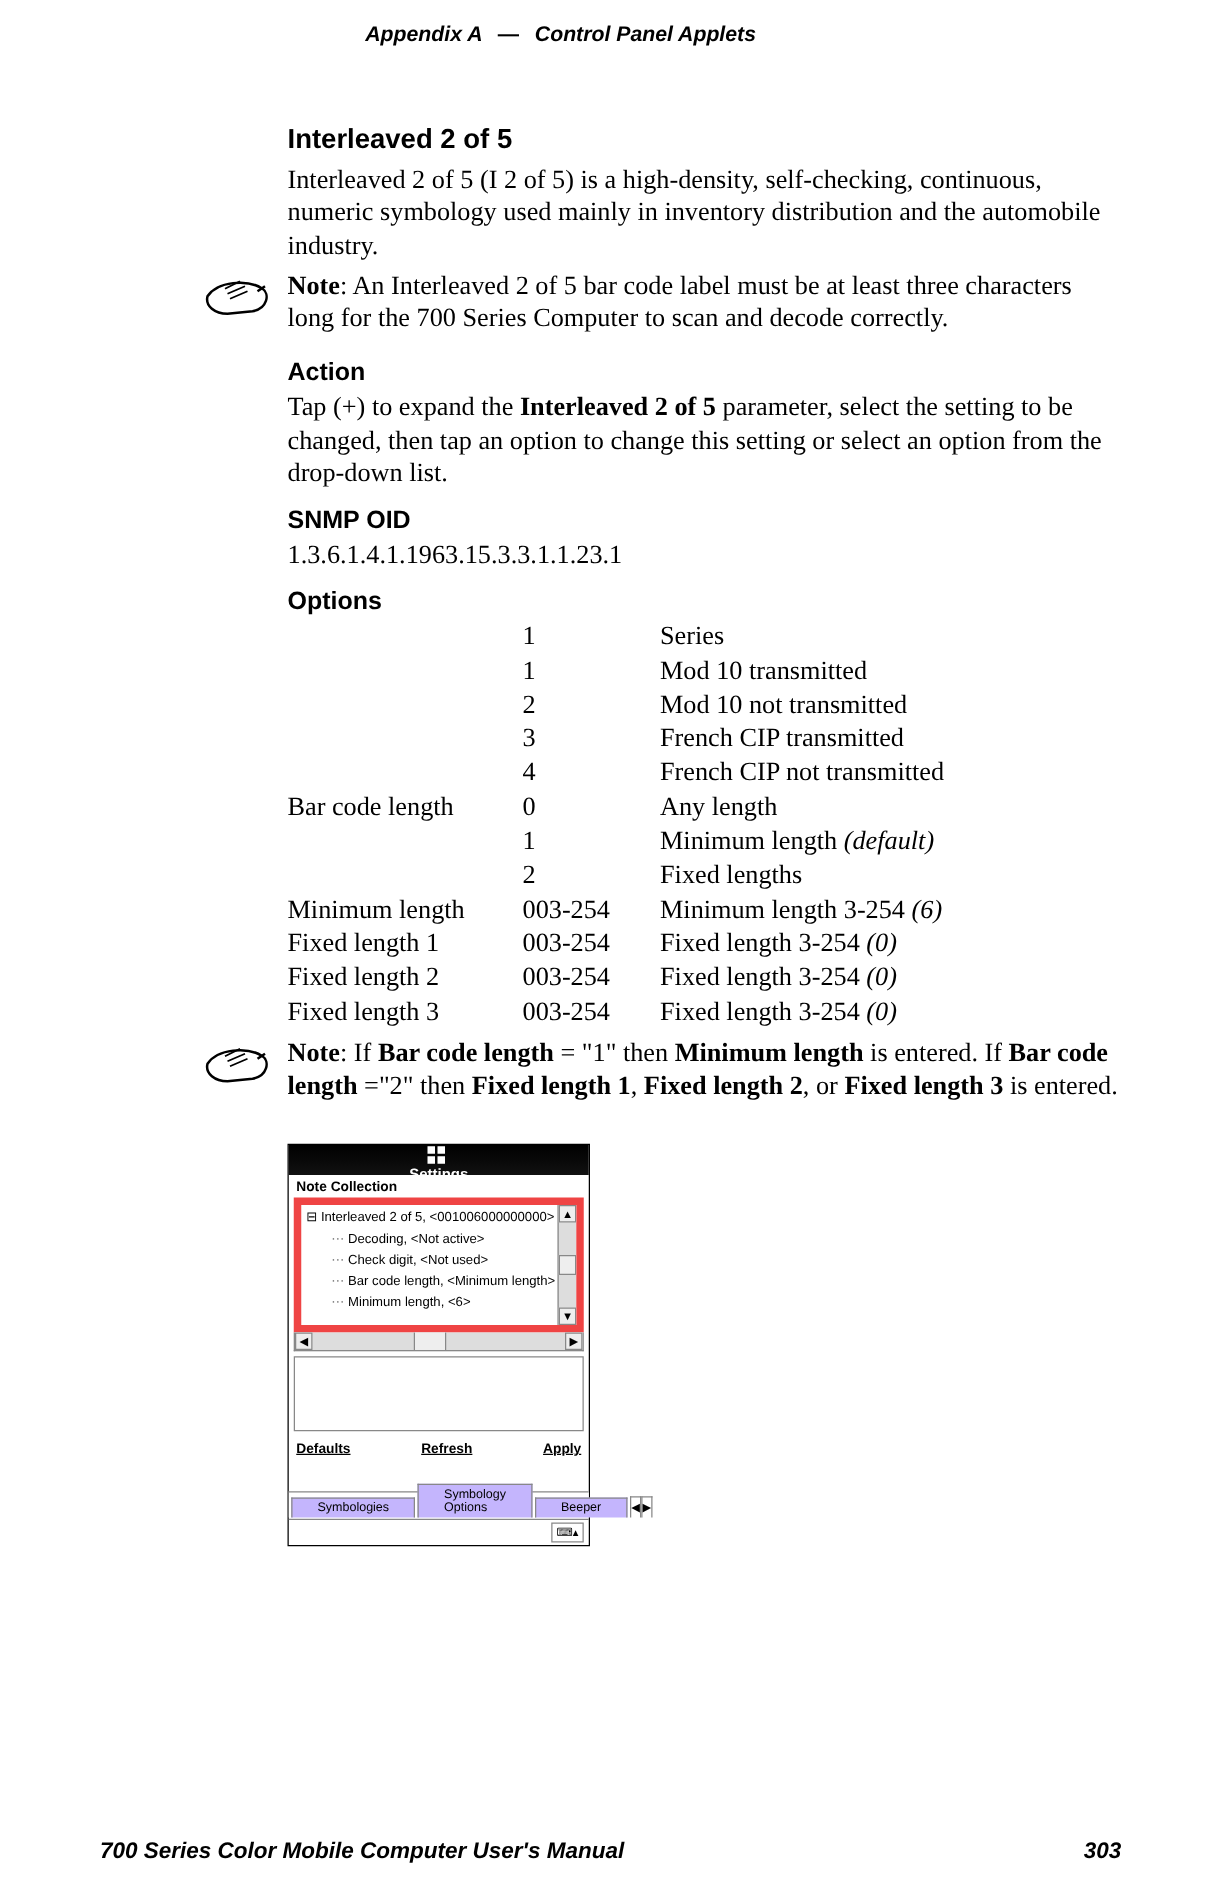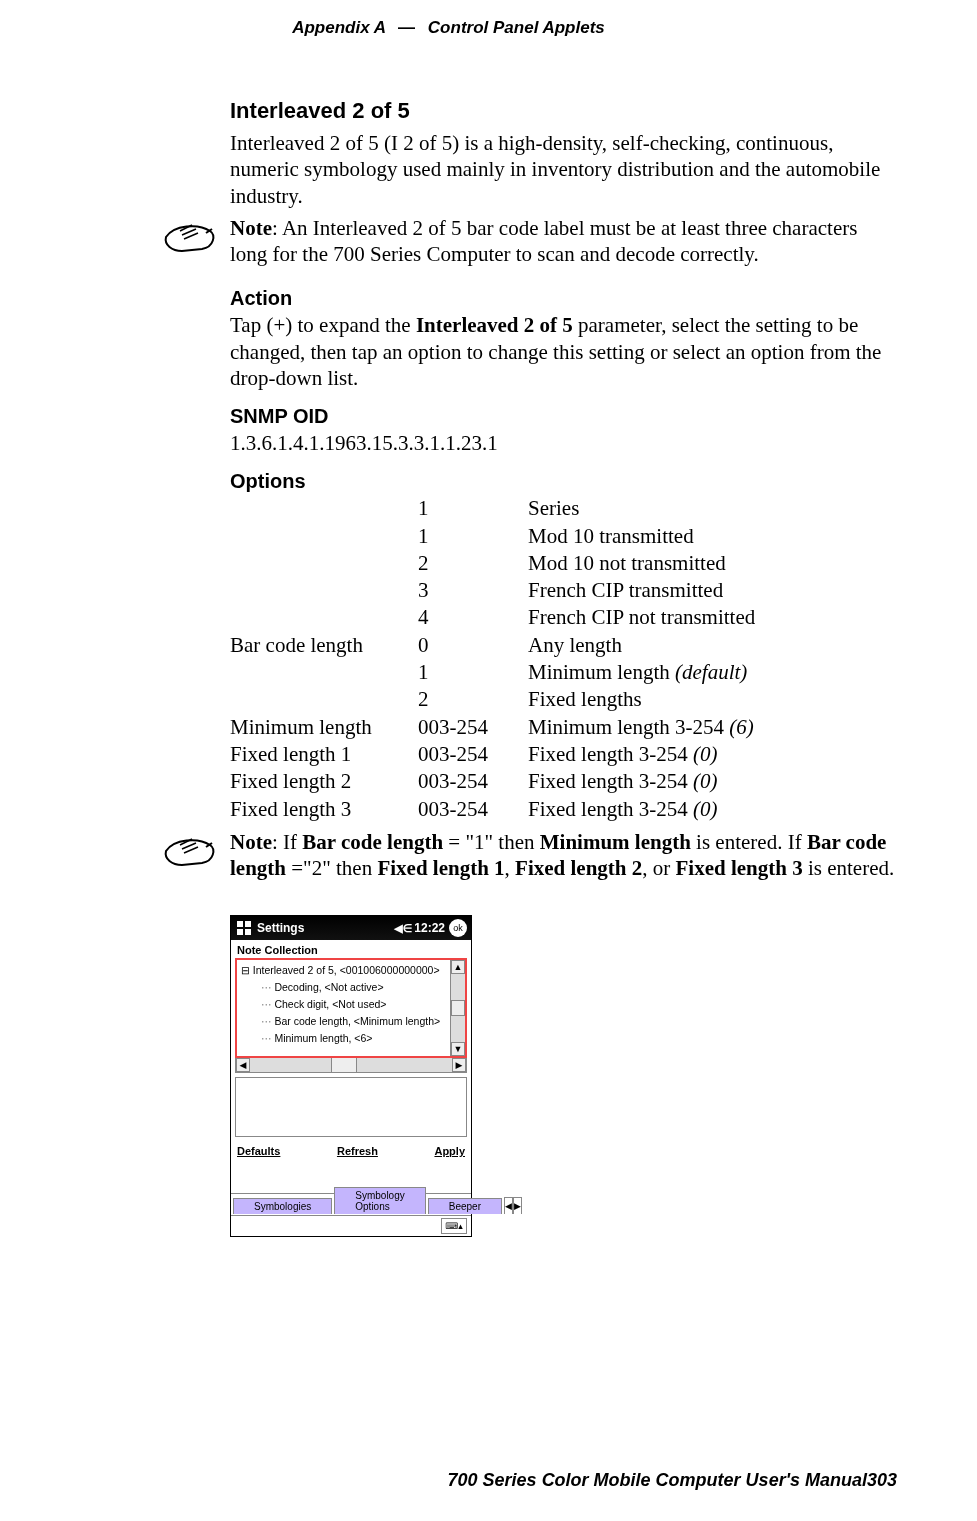--- a/index.html
+++ b/index.html
@@ -21,21 +21,21 @@
     font-size: 17px;
     padding: 18px 80px 0 0;
   }
   .header .dash { font-style: normal; padding: 0 8px; }
   .footer {
     position: absolute;
     bottom: 30px;
     left: 80px;
     right: 80px;
     display: flex;
-    justify-content: flex-end;
+    justify-content: space-between;
     font-family: 'Myriad Pro', 'Segoe UI', Arial, sans-serif;
     font-weight: bold;
     font-style: italic;
     font-size: 18px;
   }
   .content {
     padding: 60px 82px 0 82px;
   }
   .body-block {
     margin-left: 148px;
@@ -98,40 +98,41 @@
   }
   .device .title-bar {
     background: linear-gradient(#000,#111);
     color: #fff;
     height: 24px;
     display: flex;
     align-items: center;
     padding: 0 4px;
     font-weight: bold;
     font-size: 12px;
+    flex-direction: column;
   }
   .device .title-bar .win-icon {
     width: 18px; height: 18px; margin-right: 4px;
     display: inline-flex; align-items:center; justify-content:center;
   }
   .device .title-bar .spacer { flex: 1; }
   .device .title-bar .speaker { margin-right: 2px; font-size: 11px;}
   .device .title-bar .ok-btn {
     background: #fff; color:#000; border-radius: 50%;
     width: 18px; height: 18px; display:inline-flex; align-items:center; justify-content:center;
     font-size: 9px; font-weight:normal; margin-left:4px;
   }
   .device .section-label {
     font-weight: bold;
     padding: 4px 6px 2px 6px;
     font-size: 11px;
   }
   .device .tree-box {
     margin: 0 4px;
-    border: 2px solid #ef4444;
+    border: 6px solid #ef4444;
     height: 96px;
     position: relative;
     overflow: hidden;
     background:#fff;
   }
   .device .tree-box .vscroll {
     position:absolute; right:0; top:0; bottom:0; width:14px;
     background:#ddd; border-left:1px solid #888;
     display:flex; flex-direction:column; justify-content:space-between;
   }

